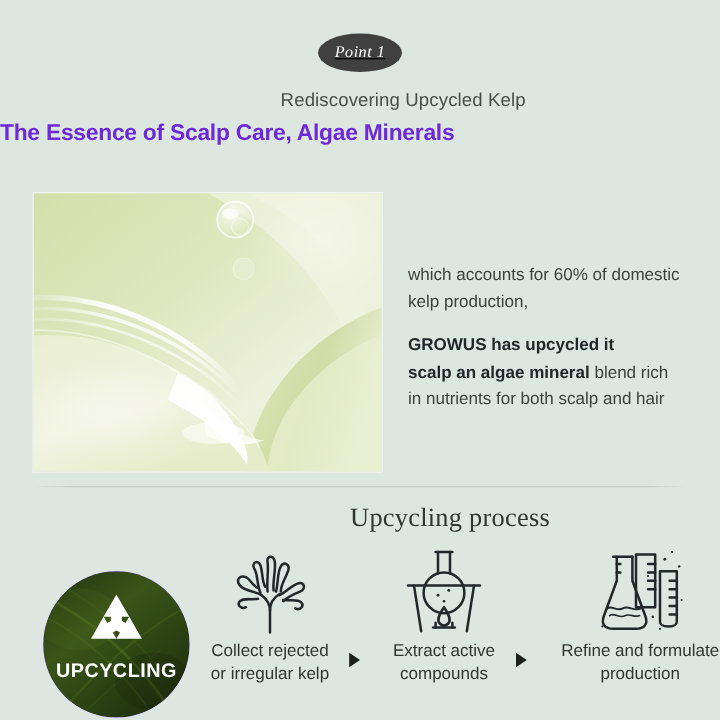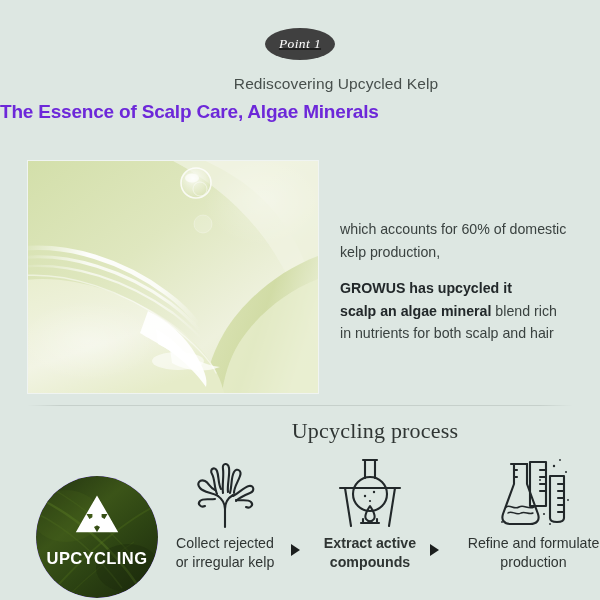--- a/index.html
+++ b/index.html
@@ -146,21 +146,21 @@
   .step {
     position: absolute;
     top: 0;
     width: 130px;
     height: 132px;
     display: flex;
     flex-direction: column;
     align-items: center;
   }
   .step-1 { left: 0px; }
-  .step-2 { left: 145px; font-weight: bold; }
+  .step-2 { left: 145px; }
   .step-3 { left: 301px; width: 145px; }
 
   .step-icon {
     height: 82px;
     display: flex;
     align-items: center;
     justify-content: center;
   }
   .step-icon svg { display: block; }
   .step-label {

